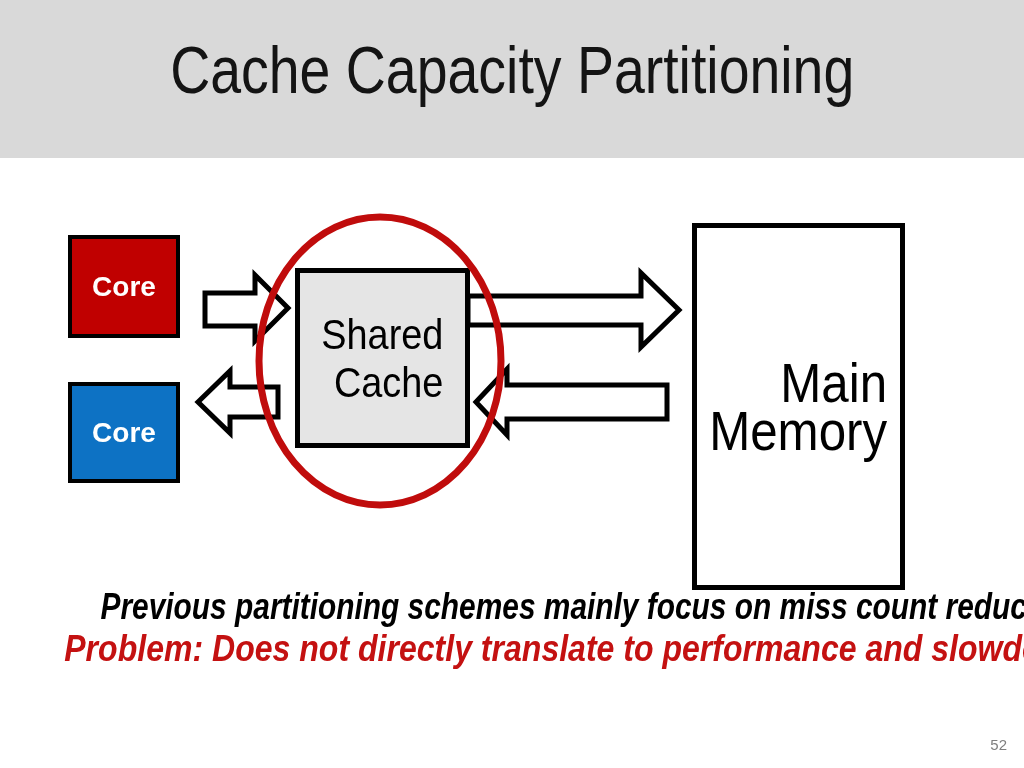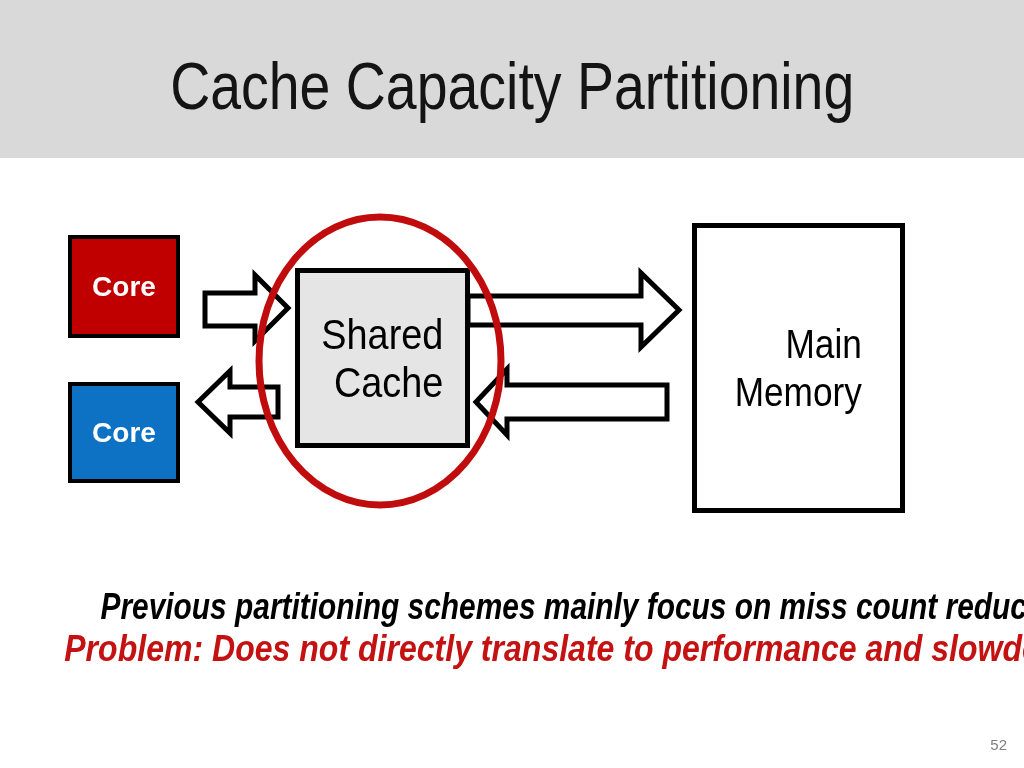--- a/index.html
+++ b/index.html
@@ -6,42 +6,42 @@
   .slide{
     position:relative;width:1024px;height:768px;background:#ffffff;
     overflow:hidden;font-family:"Liberation Sans",sans-serif;
   }
   
   .title-band{
     position:absolute;left:0;top:0;width:1024px;height:158px;
     background:#d9d9d9;text-align:center;
   }
   .title{
-    margin:0;padding-top:52px;font-size:66px;font-weight:400;
+    margin:0;padding-top:36px;font-size:66px;font-weight:400;
     color:#141414;line-height:1.05;white-space:nowrap;
   }
   .title .squeeze-title{display:inline-block;transform:scaleX(.84);transform-origin:50% 50%;}
   
   .box{
     position:absolute;box-sizing:border-box;display:flex;
     align-items:center;justify-content:center;text-align:right;z-index:1;
   }
   .core{
     width:112px;border:4px solid #000;color:#fff;
     font-weight:700;font-size:28px;
   }
   .core-red{left:68px;top:235px;height:103px;background:#c00000;}
   .core-blue{left:68px;top:382px;height:101px;background:#0d72c4;}
   .cache{
     left:295px;top:268px;width:175px;height:180px;background:#e5e5e5;
     border:5px solid #000;font-size:43px;color:#000;line-height:48px;
   }
   .memory{
-    left:692px;top:223px;width:213px;height:290px;background:#fff;
-    border:5px solid #000;font-size:40px;color:#000;line-height:48px;
+    left:692px;top:223px;width:213px;height:367px;background:#fff;
+    border:5px solid #000;font-size:56px;color:#000;line-height:48px;
   }
   .two-line{white-space:pre-line;transform:scaleX(.88);transform-origin:50% 50%;}
   
   .overlay{position:absolute;left:0;top:0;width:1024px;height:768px;z-index:2;pointer-events:none;}
   .arrow{fill:#ffffff;stroke:#000000;stroke-width:5;stroke-miterlimit:10;}
   .ring{fill:none;stroke:#c00c0c;stroke-width:7;}
   
   .captions{
     position:absolute;left:0;top:586px;width:1024px;text-align:center;
     font-size:36px;font-style:italic;font-weight:700;color:#000;

